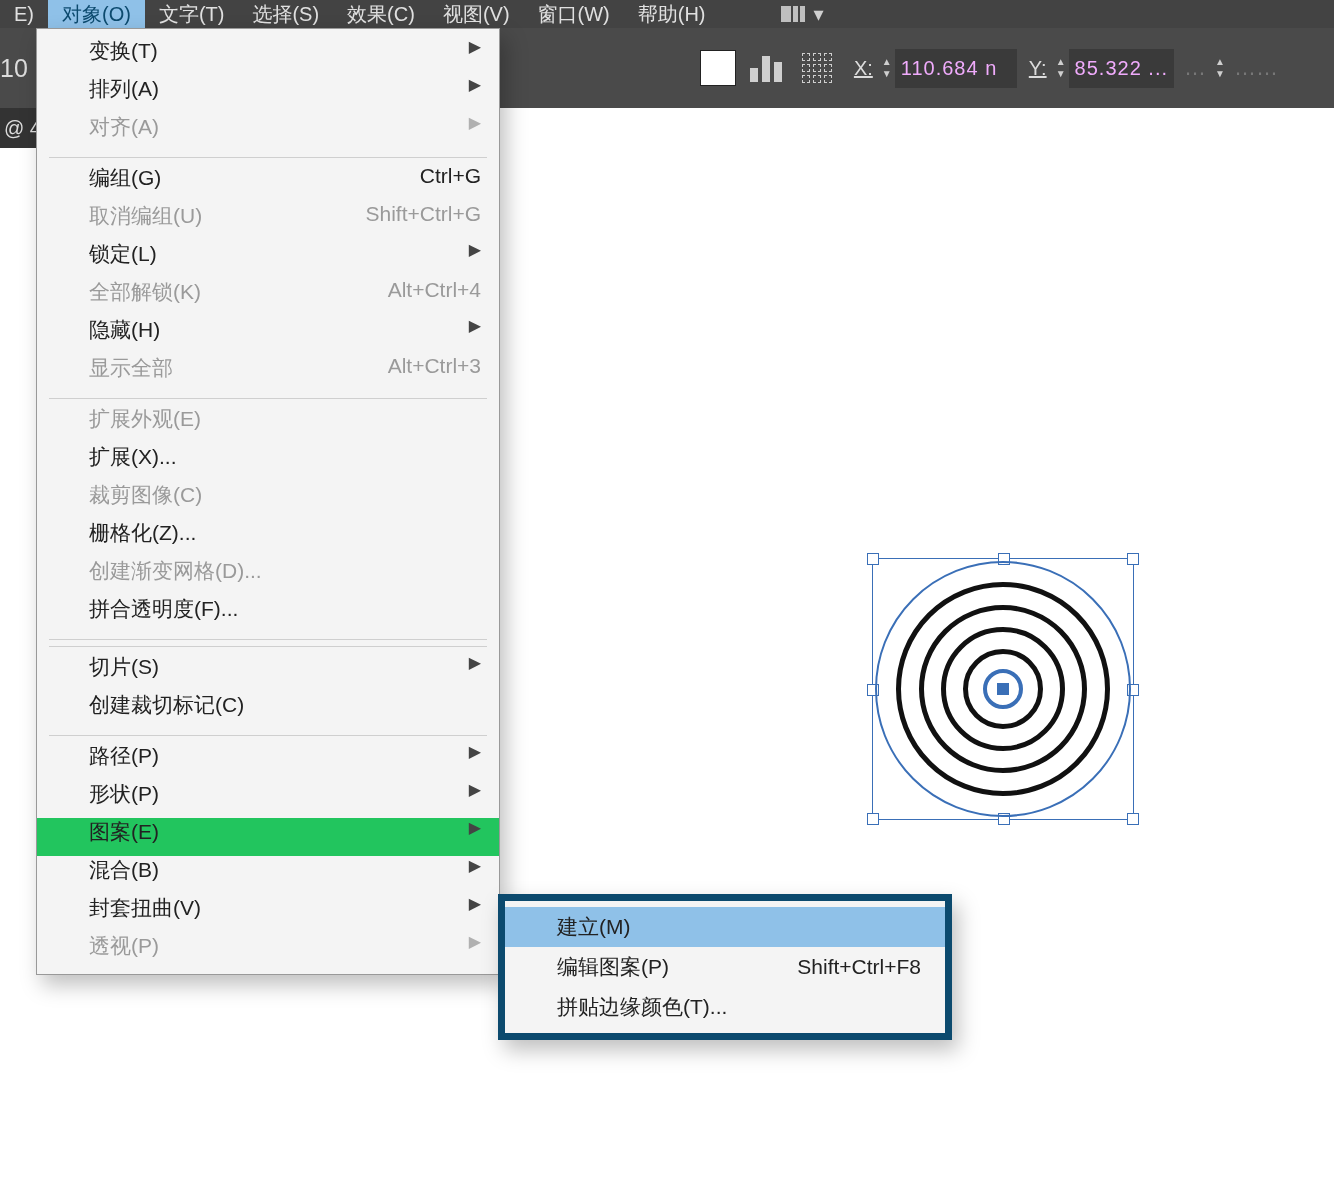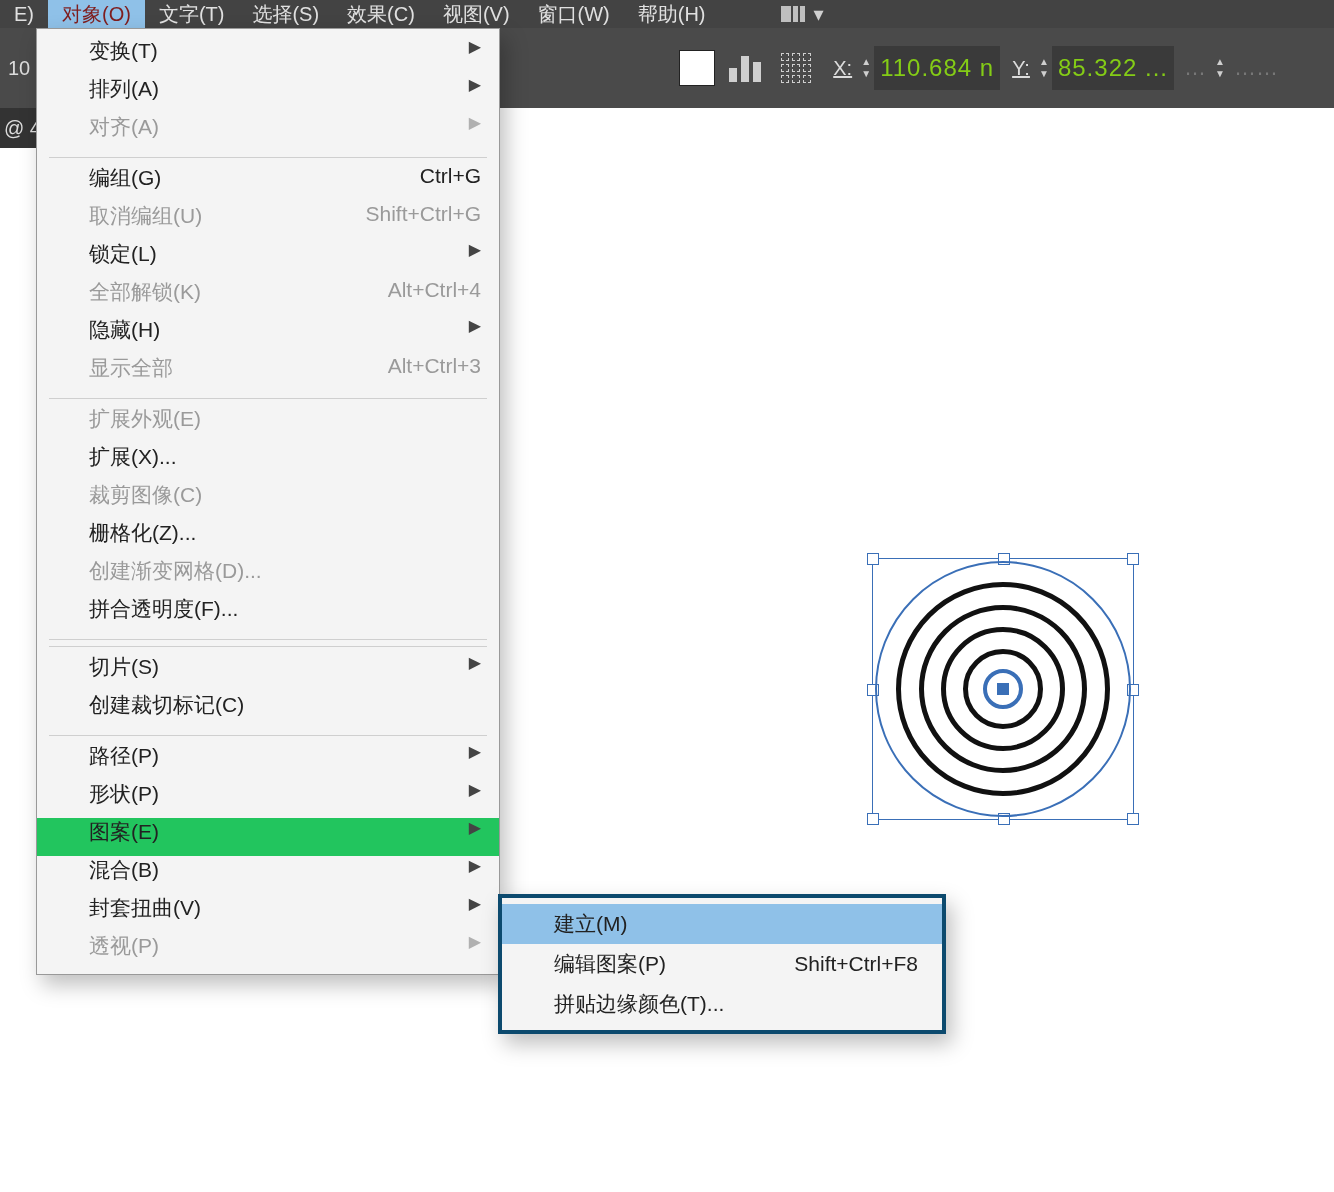--- a/index.html
+++ b/index.html
@@ -26,21 +26,21 @@
   }
   .menubar .mitem {
     padding: 2px 14px;
     height: 26px;
     line-height: 26px;
     font-size: 20px;
     cursor: default;
   }
   .menubar .mitem.active {
     background: #8fc1e8;
-    color: #7f1d1d;
+    color: #0c4a6e;
   }
   .menubar .spacer { width: 30px; }
   .menubar .panel-icon {
     width: 26px; height: 18px;
     margin-left: 30px;
     display: flex;
   }
   .menubar .panel-icon .cell {
     background: #bfbfbf;
     margin: 1px;
@@ -55,22 +55,21 @@
     position: absolute;
     top: 28px; left: 0; right: 0;
     height: 80px;
     background: #4a4a4a;
     color: #dcdcdc;
     display: flex;
     align-items: center;
   }
   .optionsbar .left-chunk {
     width: 36px;
-    padding-left: 8px;
-    font-size: 20px;
+    font-size: 25px;
   }
   .optionsbar .gap { flex: 1; }
   .optionsbar .swatch {
     width: 34px; height: 34px;
     background: #fff;
     margin: 0 6px;
     border: 1px solid #222;
   }
   .optionsbar .align-icon {
     width: 34px; height: 28px;
@@ -102,22 +101,22 @@
     display: flex; flex-direction: column;
     justify-content: center; gap: 2px;
     color: #cfcfcf;
     font-size: 10px;
     line-height: 1;
     text-align: center;
   }
   .optionsbar .numfield {
     background: #3a3a3a;
     padding: 8px 6px;
-    font-size: 24px;
-    color: #84cc16;
+    font-size: 20px;
+    color: #f0abfc;
     min-width: 110px;
     letter-spacing: 1px;
   }
   .optionsbar .tail {
     width: 150px;
     color: #777;
     font-size: 22px;
     padding-left: 10px;
     display: flex; align-items: center; gap: 6px;
   }
@@ -175,21 +174,21 @@
     margin: 6px 12px;
   }
 
   
   .submenu {
     position: absolute;
     top: 894px;
     left: 498px;
     width: 440px;
     background: #f4f4f4;
-    border: 4px solid #0c4a6e;
+    border: 7px solid #0c4a6e;
     box-shadow: 6px 10px 20px rgba(0,0,0,0.25);
     padding: 6px 0;
   }
   .submenu .row {
     display: flex;
     align-items: center;
     height: 40px;
     padding: 0 24px 0 52px;
     font-size: 21px;
     color: #222;

